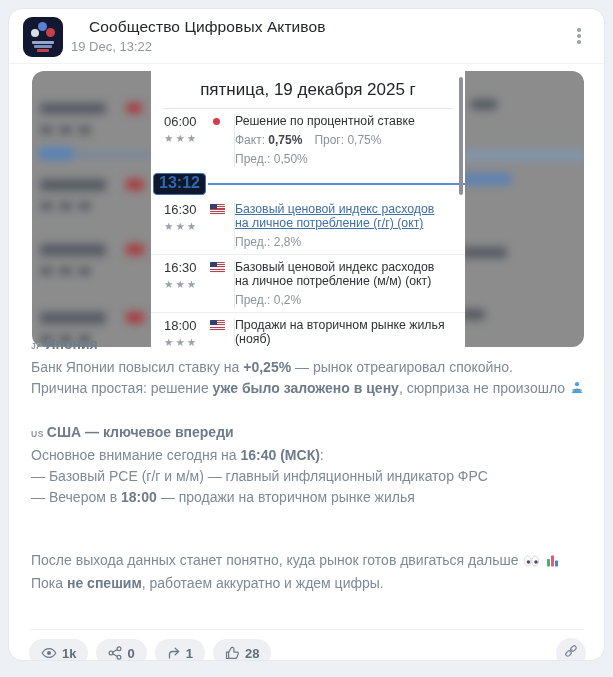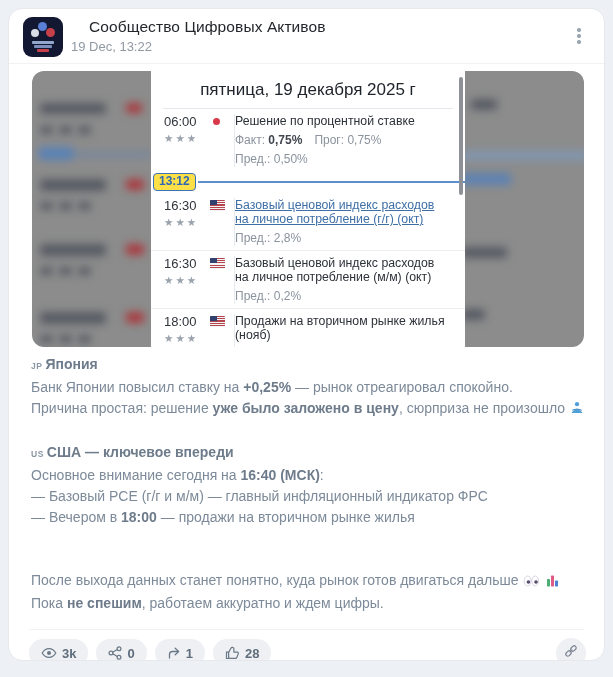--- a/index.html
+++ b/index.html
@@ -76,25 +76,25 @@
   .cal-stars{font-size:10.5px;color:#9aa3ad;letter-spacing:2px;margin-top:3px;}
   .cal-content{flex:1;border-left:1px solid #e7eaee;padding-left:0;min-height:34px;}
   .cal-event-title{font-size:12.3px;line-height:14.5px;color:#2d3138;font-weight:500;max-width:214px;}
   .cal-event-title.link{color:#3e6fa6;text-decoration:underline;cursor:pointer;}
   .cal-vals{font-size:12px;color:#8a939e;margin-top:3px;line-height:16px;}
   .cal-vals b{color:#41464f;font-weight:700;}
   .cal-vals .pair{margin-right:12px;}
   .cal-marker{display:flex;align-items:center;margin:2px 0 2px 2px;}
   .marker-box{
     flex:none;border:1.6px solid #3b72b8;border-radius:4px;padding:0.5px 5px 1.5px 5px;
-    font-size:12px;font-weight:700;color:#2f68b0;background:#fde047;
+    font-size:16px;font-weight:700;color:#2f68b0;background:#0f172a;
   }
   .marker-line{flex:1;height:2px;background:#5b8fd2;margin-left:2px;}
   
-  .post-text{position:absolute;left:22px;top:345px;width:557px;font-size:14px;line-height:21px;color:#7d8a99;}
+  .post-text{position:absolute;left:22px;top:325px;width:557px;font-size:14px;line-height:21px;color:#7d8a99;}
   .post-text b{color:#6d7b8b;font-weight:700;}
   .tl{min-height:21px;}
   .tl.head{font-weight:700;color:#6d7b8b;}
   .spacer{height:21px;}
   .miniflag{font-size:8.5px;font-weight:700;color:#8b97a6;letter-spacing:.5px;margin-right:3px;}
   .emoji{display:inline-block;vertical-align:-2px;margin:0 1px;}
   
   .action-divider{position:absolute;left:20px;right:20px;top:620px;border-top:1px solid #f0f1f3;}
   .action-bar{position:absolute;left:20px;right:18px;top:630px;height:28px;display:flex;align-items:center;gap:8px;}
   .pill{
@@ -283,21 +283,21 @@
 
   <div class="action-divider"></div>
   <div class="action-bar">
     <div class="pill">
       <span>
           <svg width="16" height="14" viewBox="0 0 16 14">
             <path d="M1.2 7 C3 3.8 5.3 2.6 8 2.6 S13 3.8 14.8 7 C13 10.2 10.7 11.4 8 11.4 S3 10.2 1.2 7 Z" fill="none" stroke="#6b7887" stroke-width="1.2"></path>
             <circle cx="8" cy="7" r="2" fill="#6b7887"></circle>
           </svg>
         </span>
-      <span>3k</span>
+      <span>1k</span>
     </div>
     <div class="pill">
       <span>
           <svg width="14" height="14" viewBox="0 0 14 14">
             <circle cx="11" cy="2.8" r="1.9" fill="none" stroke="#6b7887" stroke-width="1.2"></circle>
             <circle cx="11" cy="11.2" r="1.9" fill="none" stroke="#6b7887" stroke-width="1.2"></circle>
             <circle cx="3" cy="7" r="1.9" fill="none" stroke="#6b7887" stroke-width="1.2"></circle>
             <path d="M4.7 6.2 L9.3 3.6 M4.7 7.8 L9.3 10.4" stroke="#6b7887" stroke-width="1.2"></path>
           </svg>
         </span>

